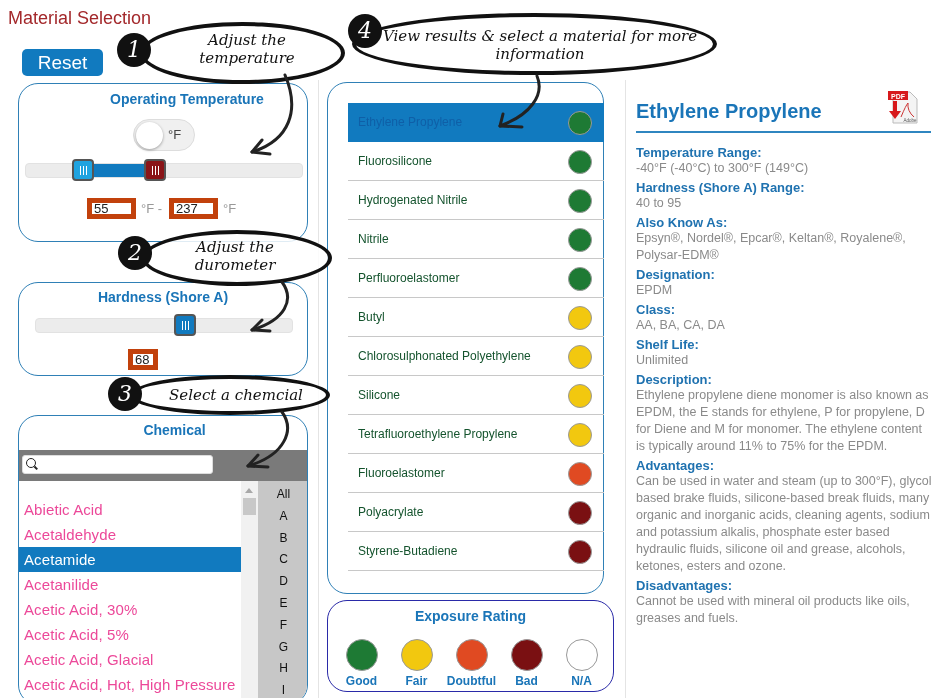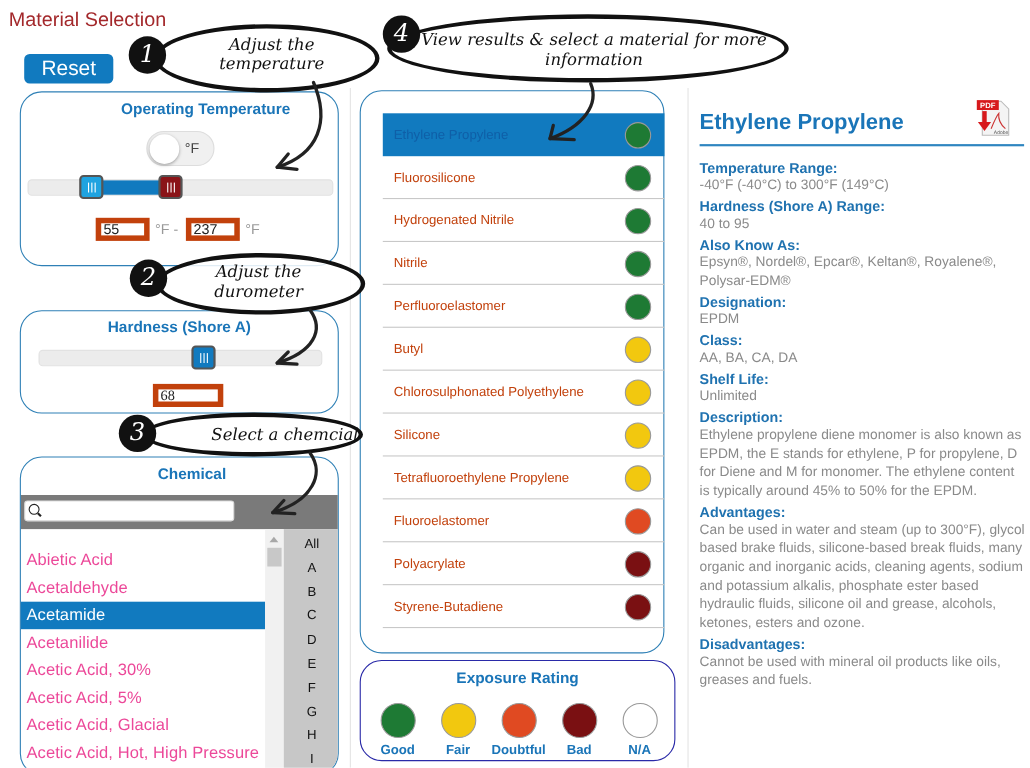--- a/index.html
+++ b/index.html
@@ -57,21 +57,21 @@
   .alpha-index { position: absolute; left: 239px; top: 65px; width: 51px; height: 230px; background: #c7c7c7; }
   .alpha-item { height: 21.8px; line-height: 21.8px; text-align: center; font-size: 12px; color: #111; }
 
   
   .vline { position: absolute; width: 1px; background: #e4e4e4; }
 
   
   #results-panel { left: 327px; top: 82px; width: 277px; height: 512px; }
   .result-list { position: absolute; left: 20px; top: 20px; width: 256px; }
   .result-item { position: relative; height: 39px; border-bottom: 1px solid #c8c8c8; }
-  .result-item .r-label { position: absolute; left: 10px; top: 12px; font-size: 12px; color: #c2410c; }
+  .result-item .r-label { position: absolute; left: 10px; top: 12px; font-size: 12px; color: #14532d; }
   .result-item.selected { background: #117abf; border-bottom: none; }
   .result-item.selected .r-label { color: #0f5fa7; }
   .dot { position: absolute; right: 12px; top: 8px; width: 24px; height: 24px; border-radius: 50%; border: 1px solid #999; }
 
   
   #exposure-panel { left: 327px; top: 600px; width: 287px; height: 92px; border-color: #2a2aa8; }
   #exposure-panel .panel-title { margin-top: 7px; font-size: 14px; }
   .legend { position: absolute; left: 0; top: 38px; width: 287px; display: flex; justify-content: space-around; padding: 0 6px; }
   .legend-item { display: flex; flex-direction: column; align-items: center; width: 55px; justify-content: space-between; }
   .legend-dot { width: 32px; height: 32px; border-radius: 50%; border: 1px solid #999; }
@@ -124,21 +124,21 @@
 
 <div class="panel" id="hard-panel">
   <div class="panel-title">Hardness (Shore A)</div>
   <div class="slider-track" id="hard-track">
     <div class="handle dark-blue" style="left:138px;">
         <i></i>
         <i></i>
         <i></i>
       </div>
   </div>
-  <input class="num-input" style="left: 120px; top: 66px; width: 64px; font-family: Liberation Serif, serif;" value="68">
+  <input class="num-input" style="left: 109px; top: 66px; width: 30px;" value="68">
 </div>
 
 <div class="panel" id="chem-panel">
   <div class="panel-title">Chemical</div>
   <div class="chem-search-bar">
     <div class="chem-search">
       <span class="search-icon"></span>
     </div>
   </div>
   <div class="chem-list">
@@ -262,21 +262,21 @@
   <div class="d-value">40 to 95</div>
   <div class="d-label">Also Know As:</div>
   <div class="d-value">Epsyn®, Nordel®, Epcar®, Keltan®, Royalene®, Polysar-EDM®</div>
   <div class="d-label">Designation:</div>
   <div class="d-value">EPDM</div>
   <div class="d-label">Class:</div>
   <div class="d-value">AA, BA, CA, DA</div>
   <div class="d-label">Shelf Life:</div>
   <div class="d-value">Unlimited</div>
   <div class="d-label">Description:</div>
-  <div class="d-value">Ethylene propylene diene monomer is also known as EPDM, the E stands for ethylene, P for propylene, D for Diene and M for monomer. The ethylene content is typically around 45% to 50% for the EPDM.</div>
+  <div class="d-value">Ethylene propylene diene monomer is also known as EPDM, the E stands for ethylene, P for propylene, D for Diene and M for monomer. The ethylene content is typically around 11% to 75% for the EPDM.</div>
   <div class="d-label">Advantages:</div>
   <div class="d-value">Can be used in water and steam (up to 300°F), glycol based brake fluids, silicone-based break fluids, many organic and inorganic acids, cleaning agents, sodium and potassium alkalis, phosphate ester based hydraulic fluids, silicone oil and grease, alcohols, ketones, esters and ozone.</div>
   <div class="d-label">Disadvantages:</div>
   <div class="d-value">Cannot be used with mineral oil products like oils, greases and fuels.</div>
 </div>
 
 <div class="pdf-icon">
   <svg width="36" height="36" viewBox="0 0 36 36">
     <path d="M9 3 H26 L33 10 V34 H9 Z" fill="#f4f4f4" stroke="#bbb" stroke-width="1"></path>
     <rect x="4" y="2" width="20" height="9" fill="#d7191c"></rect>
@@ -290,21 +290,21 @@
 
 <div class="callout" style="left:140px;top:22px;width:205px;height:62px;"></div>
 <div class="callout-text" style="left:172px;top:31px;width:150px;">Adjust the temperature</div>
 <div class="step-badge" style="left:117px;top:33px;">1</div>
 
 <div class="callout" style="left:142px;top:230px;width:190px;height:56px;"></div>
 <div class="callout-text" style="left:170px;top:238px;width:130px;">Adjust the durometer</div>
 <div class="step-badge" style="left:118px;top:236px;">2</div>
 
 <div class="callout" style="left:130px;top:375px;width:200px;height:40px;"></div>
-<div class="callout-text" style="left:146px;top:386px;width:180px;text-align:right;">Select a chemcial</div>
+<div class="callout-text" style="left:146px;top:386px;width:180px;">Select a chemcial</div>
 <div class="step-badge" style="left:108px;top:377px;">3</div>
 
 <div class="callout" style="left:352px;top:13px;width:365px;height:62px;"></div>
 <div class="callout-text" style="left:380px;top:27px;width:320px;">View results &amp; select a material for more information</div>
 <div class="step-badge" style="left:348px;top:14px;">4</div>
 
 <svg style="position:absolute;left:0;top:0;pointer-events:none;" width="936" height="698">
   <g fill="none" stroke="#222" stroke-width="3" stroke-linecap="round">
     <path d="M285 75 C300 110 290 140 252 152"></path>
     <path d="M252 152 L262 140 M252 152 L270 154"></path>

